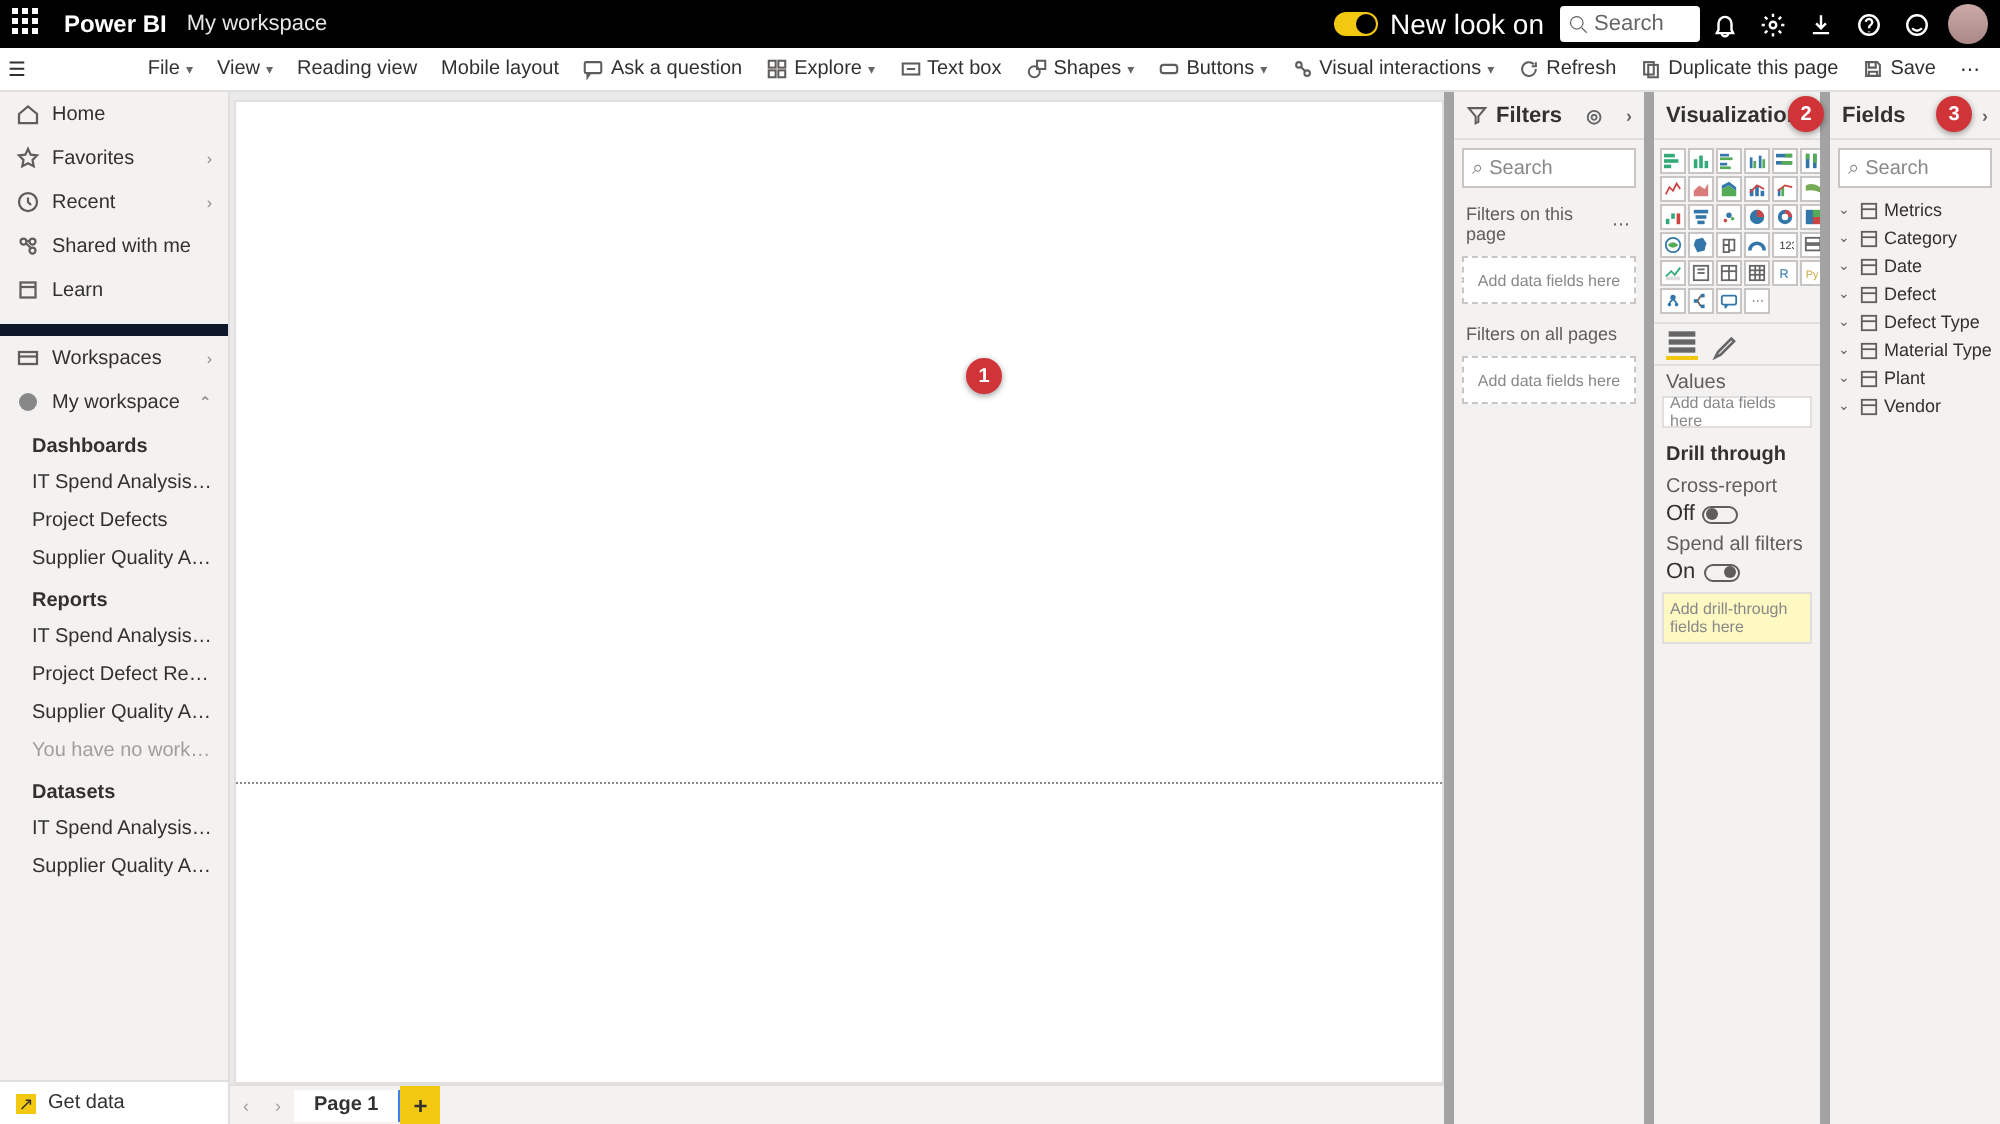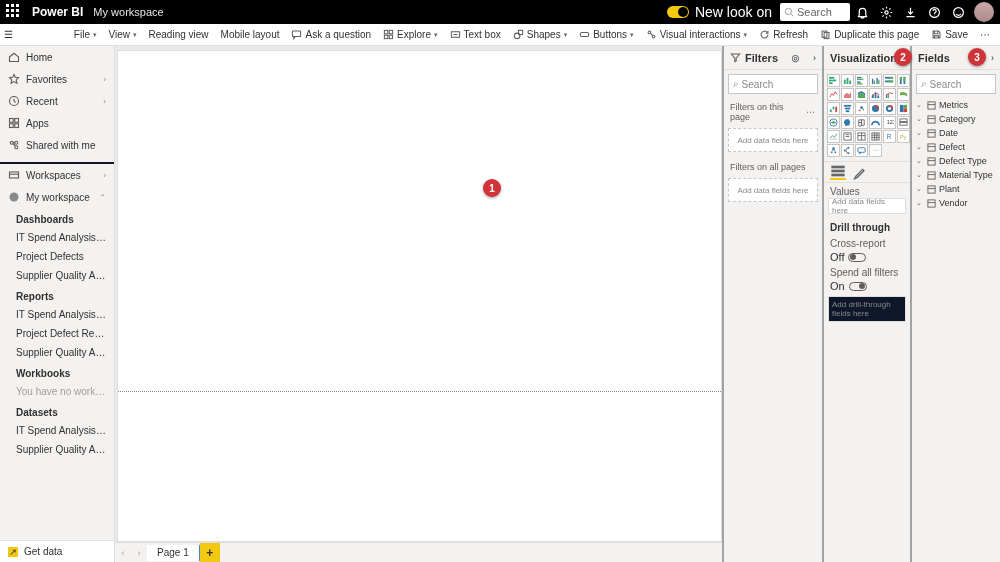--- a/index.html
+++ b/index.html
@@ -28,38 +28,38 @@
 .ribbon .chev { font-size:7px; color:#666; }
 .ribbon .spacer { flex:1; }
 .ribbon svg { width:11px; height:11px; stroke:#605e5c; fill:none; stroke-width:1.5; }
 
 
 .layout { display:flex; height: calc(562px - 24px - 22px); }
 .leftnav { width: 115px; background:#f3f2f1; border-right:1px solid #e1dfdd; display:flex; flex-direction:column; overflow-y:auto; }
 .leftnav .nitem { height:22px; display:flex; align-items:center; padding:0 8px; cursor:pointer; gap:6px; font-size:10px; }
 .leftnav .nitem svg { width:12px; height:12px; stroke:#605e5c; fill:none; stroke-width:1.5; flex-shrink:0; }
 .leftnav .nitem .nchev { margin-left:auto; font-size:8px; color:#888; }
-.leftnav .wksp { margin-top:6px; border-top:2px solid #0f172a; }
+.leftnav .wksp { margin-top:6px; border-top:6px solid #0f172a; }
 .leftnav .section-h { font-weight:600; font-size:10px; padding: 6px 8px 3px 16px; }
 .leftnav .sub { font-size:10px; padding: 4px 8px 4px 16px; cursor:pointer; white-space:nowrap; overflow:hidden; text-overflow:ellipsis; }
 .leftnav .sub.muted { color:#a19f9d; cursor:default; }
 .leftnav .getdata { margin-top:auto; height:22px; display:flex; align-items:center; padding:0 8px; gap:6px; border-top:1px solid #e1dfdd; background:#fff; font-size:10px; cursor:pointer;}
 .leftnav .getdata .arrow { width:10px; height:10px; background:#f2c811; display:flex; align-items:center; justify-content:center; font-size:9px; }
 
 
 .center { flex:1; display:flex; flex-direction:column; background:#eaeaea; position:relative; }
 .canvas { flex:1; margin:4px 0 0 2px; background:#fff; border:1px solid #e1dfdd; position:relative; }
 .canvas .dotline { position:absolute; left:0; right:0; top: 340px; border-top:1px dotted #888; }
 .pagetabs { height:20px; background:#f3f2f1; display:flex; align-items:center; border-top:1px solid #e1dfdd; }
 .pagetabs .pn { width:16px; height:20px; display:flex; align-items:center; justify-content:center; color:#a19f9d; cursor:pointer; font-size:9px; }
-.pagetabs .tab { padding:0 10px; height:16px; display:flex; align-items:center; background:#fff; border-right:1px solid #3b82f6; font-size:10px; cursor:pointer; }
+.pagetabs .tab { padding:0 10px; height:16px; display:flex; align-items:center; background:#fff; border-right:1px solid #3b82f6; font-size:10px; cursor:pointer;font-weight:bold; }
 .pagetabs .add { width:20px; height:20px; background:#f2c811; display:flex; align-items:center; justify-content:center; cursor:pointer; font-size:12px; font-weight:bold; }
 
 
-.pane { background:#f3f2f1; border-left:2px solid #a3a3a3; display:flex; flex-direction:column; }
+.pane { background:#f3f2f1; border-left:5px solid #a3a3a3; display:flex; flex-direction:column; }
 .pane-h { height:24px; display:flex; align-items:center; padding:0 6px; font-weight:600; font-size:11px; border-bottom:1px solid #e1dfdd; position:relative; }
 .pane-h .pchev { margin-left:auto; font-size:9px; color:#666; cursor:pointer; }
 .pane-h svg { width:11px; height:11px; margin-right:4px; stroke:#605e5c; fill:none; stroke-width:1.5;}
 .filters { width:100px; }
 .filters .searchbox, .fields .searchbox { margin:4px; height:20px; background:#fff; border:1px solid #c8c6c4; display:flex; align-items:center; padding:0 4px; font-size:10px; color:#888; gap:3px;}
 .filters .fh { font-size:9px; padding:4px 6px; display:flex; align-items:center; color:#605e5c;}
 .filters .fh .dots { margin-left:auto; letter-spacing:1px; cursor:pointer;}
 .filters .drop { margin:2px 4px 6px 4px; height:24px; background:#fff; border:1px dashed #c8c6c4; display:flex; align-items:center; justify-content:center; font-size:8px; color:#888; }
 
 .viz { width:88px; }
@@ -69,21 +69,21 @@
 .viz .tabs2 { display:flex; gap:6px; padding:2px 6px; border-top:1px solid #e1dfdd; border-bottom:1px solid #e1dfdd;}
 .viz .tabs2 .t2 { width:16px; height:16px; display:flex; align-items:center; justify-content:center; cursor:pointer;}
 .viz .tabs2 .t2.active { border-bottom:2px solid #f2c811; }
 .viz .lbl { font-size:10px; padding:3px 6px 1px; color:#605e5c;}
 .viz .slot { margin:0 4px 4px; height:16px; background:#fff; border:1px solid #e1dfdd; font-size:8px; color:#888; display:flex; align-items:center; padding:0 3px;}
 .viz .dt-h { font-weight:600; font-size:10px; padding:4px 6px 2px;}
 .viz .tog-row { display:flex; align-items:center; padding:1px 6px; font-size:11px; gap:4px;}
 .viz .mini-tog { width:18px; height:9px; border:1px solid #605e5c; border-radius:5px; position:relative;}
 .viz .mini-tog.on::after { content:""; position:absolute; right:1px; top:0.5px; width:6px; height:6px; background:#605e5c; border-radius:50%;}
 .viz .mini-tog.off::after { content:""; position:absolute; left:1px; top:0.5px; width:6px; height:6px; background:#605e5c; border-radius:50%;}
-.viz .dtslot { margin:3px 4px; background:#0f172a; border:1px solid #e1dfdd; font-size:8px; color:#888; padding:3px;}
+.viz .dtslot { margin:3px 4px; background:#fef9c3; border:1px solid #e1dfdd; font-size:8px; color:#888; padding:3px;}
 
 .fields { width:90px; }
 .fields .fld { display:flex; align-items:center; padding:2px 4px; font-size:9px; gap:3px; cursor:pointer;}
 .fields .fld .exp { width:8px; font-size:7px; color:#666;}
 .fields .fld .tbl { width:9px; height:9px; }
 
 
 .callout { position:absolute; width:18px; height:18px; border-radius:50%; background:#d13438; color:#fff; font-size:10px; font-weight:600; display:flex; align-items:center; justify-content:center; box-shadow:0 1px 3px rgba(0,0,0,.4); z-index:100; }
 
 </style>
@@ -252,36 +252,34 @@
     <div class="nitem">
         <svg viewBox="0 0 16 16">
           <circle cx="8" cy="8" r="6"></circle>
           <path d="M8 5v3l2 2"></path>
         </svg>
         <span>Recent</span>
         <span class="nchev">›</span>
       </div>
     <div class="nitem">
         <svg viewBox="0 0 16 16">
-          <rect x="2" y="2" width="5" height="5"></rect>
-          <rect x="9" y="2" width="5" height="5"></rect>
-          <rect x="2" y="9" width="5" height="5"></rect>
-          <rect x="9" y="9" width="5" height="5"></rect>
-        </svg>
-        <span>Apps</span>
-      </div>
-    <div class="nitem">
-        <svg viewBox="0 0 16 16">
           <circle cx="5" cy="5" r="2"></circle>
           <circle cx="11" cy="11" r="2"></circle>
           <circle cx="11" cy="5" r="2"></circle>
           <path d="M6.5 6l3 3M6.5 4.5l3 .5"></path>
         </svg>
         <span>Shared with me</span>
       </div>
+    <div class="nitem">
+        <svg viewBox="0 0 16 16">
+          <rect x="3" y="3" width="10" height="10"></rect>
+          <path d="M3 6h10"></path>
+        </svg>
+        <span>Learn</span>
+      </div>
     <div class="wksp">
       <div class="nitem">
           <svg viewBox="0 0 16 16">
             <rect x="2" y="4" width="12" height="8"></rect>
             <path d="M2 7h12"></path>
           </svg>
           <span>Workspaces</span>
           <span class="nchev">›</span>
         </div>
       <div class="nitem">
@@ -295,21 +293,20 @@
       <div class="section-h">Dashboards</div>
       <div class="sub">IT Spend Analysis S...</div>
       <div class="sub">Project Defects</div>
       <div class="sub">Supplier Quality An...</div>
 
       <div class="section-h">Reports</div>
       <div class="sub">IT Spend Analysis S...</div>
       <div class="sub">Project Defect Report</div>
       <div class="sub">Supplier Quality An...</div>
 
-      <div class="section-h">Workbooks</div>
       <div class="sub muted">You have no workbooks</div>
 
       <div class="section-h">Datasets</div>
       <div class="sub">IT Spend Analysis S...</div>
       <div class="sub">Supplier Quality An...</div>
     </div>
     <div class="getdata">
         <span class="arrow">↗</span>
         <span>Get data</span>
       </div>

